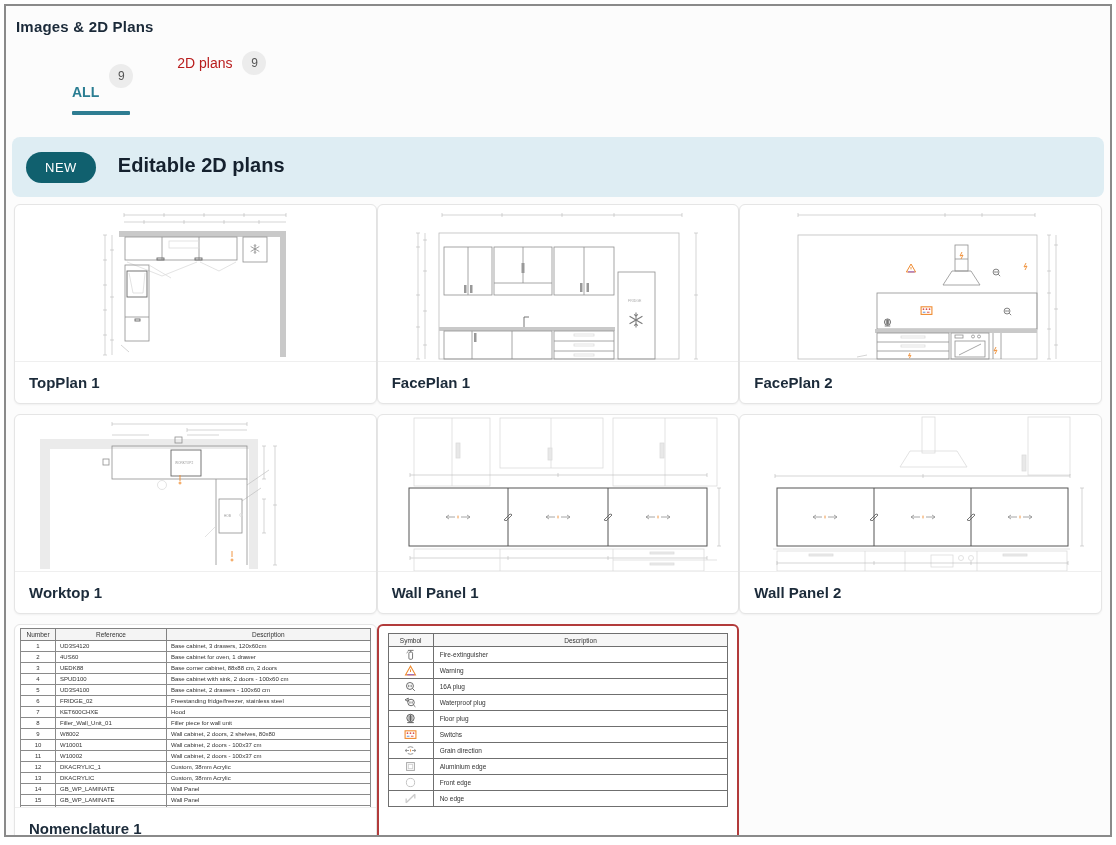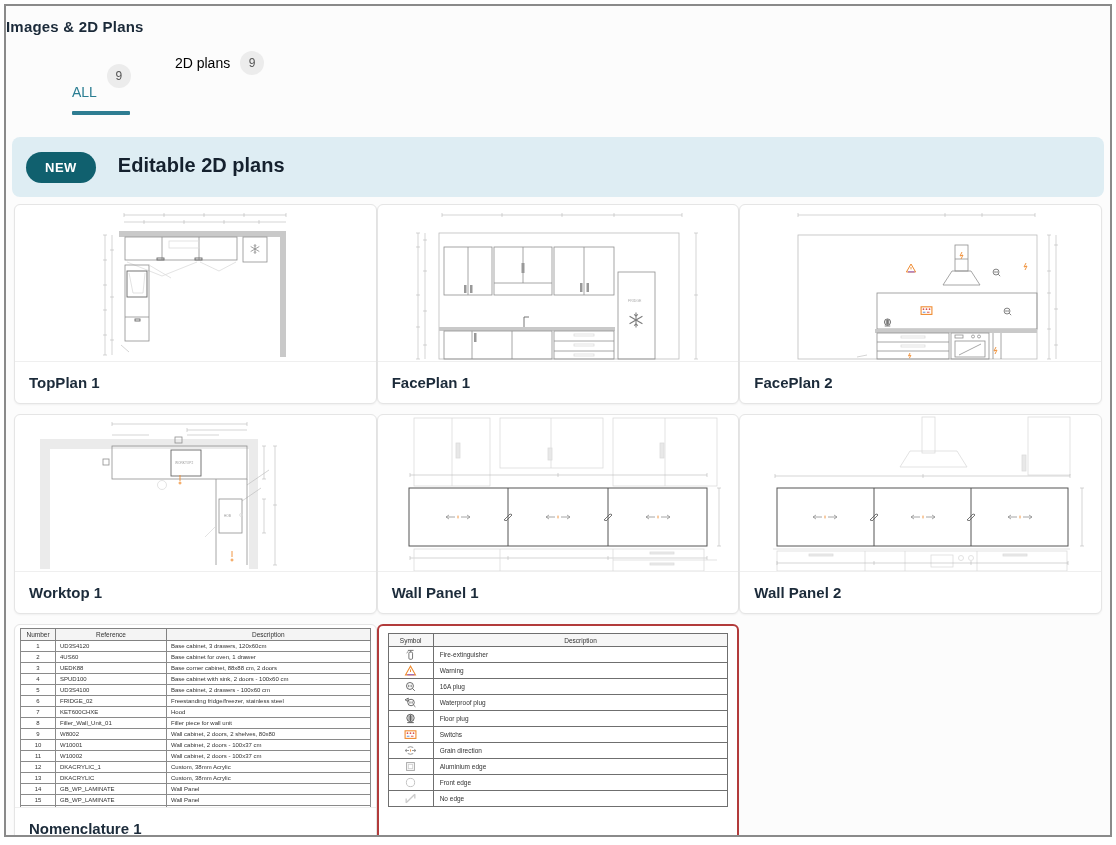--- a/index.html
+++ b/index.html
@@ -1,30 +1,30 @@
 <!DOCTYPE html>
 <html><head>
 <meta charset="utf-8">
 <style>
   html,body{margin:0;padding:0;background:#ffffff;}
   body{width:1116px;height:845px;font-family:"Liberation Sans",sans-serif;-webkit-font-smoothing:antialiased;}
   .frame{margin:4px;border:2px solid #8a8a8a;height:833px;box-sizing:border-box;background:#fcfcfc;overflow:hidden;position:relative;}
-  .page-header{padding:12px 0 0 0;font-size:15px;font-weight:700;color:#1b2a39;letter-spacing:.2px;}
+  .page-header{padding:12px 0 0 10px;font-size:15px;font-weight:700;color:#1b2a39;letter-spacing:.2px;}
   
   .tabs{display:flex;align-items:flex-start;margin:16px 0 0 66px;gap:44px;}
   .tab{display:flex;flex-direction:column;cursor:pointer;}
   .tab-row{display:flex;align-items:center;gap:10px;}
-  .tab-label{font-size:14px;color:#000000;}
-  .tab.active .tab-label{color:#2a7d92;font-weight:400;margin-top:33px;}
+  .tab-label{font-size:14px;color:#b91c1c;}
+  .tab.active .tab-label{color:#2a7d92;font-weight:700;margin-top:33px;}
   .tab-badge{width:24px;height:24px;border-radius:50%;background:#ececec;color:#555;font-size:12px;display:flex;align-items:center;justify-content:center;}
   .tab-underline{height:4px;background:#2e7d92;border-radius:1px;margin-top:11px;width:58px;visibility:hidden;}
   .tab.active .tab-underline{visibility:visible;}
   
   .banner{margin:22px 6px 0;background:#deedf3;border-radius:8px;height:60px;display:flex;align-items:center;padding:0 14px;box-sizing:border-box;gap:22px;}
-  .new-pill{background:#10606e;color:#fff;font-size:13px;font-weight:700;letter-spacing:.5px;padding:8px 19px;border-radius:17px;}
+  .new-pill{background:#10606e;color:#fff;font-size:13px;font-weight:400;letter-spacing:.5px;padding:8px 19px;border-radius:17px;}
   .banner-text .bt-title{font-size:20px;font-weight:700;color:#15212e;margin-bottom:3px;}
   .banner-text .bt-sub{font-size:14px;color:#2b2b2b;}
   
   .cards-grid{display:grid;grid-template-columns:repeat(3,1fr);grid-template-rows:200px 200px 226px;gap:10px 0;padding:0 8px;margin-top:7px;}
   .card{background:#fff;border:1px solid #e5e5e5;border-radius:6px;box-shadow:0 1px 2px rgba(0,0,0,.05);display:flex;flex-direction:column;overflow:hidden;cursor:pointer;}
   .card.selected{border:2px solid #b23b3b;}
   .card-img{flex:1;display:flex;align-items:center;justify-content:center;overflow:hidden;min-height:0;}
   .card-img.tbl{align-items:flex-start;}
   .card-title{height:41px;min-height:41px;border-top:1px solid #efefef;display:flex;align-items:center;padding:0 14px;font-weight:700;font-size:15px;color:#1c2b3a;}
   

